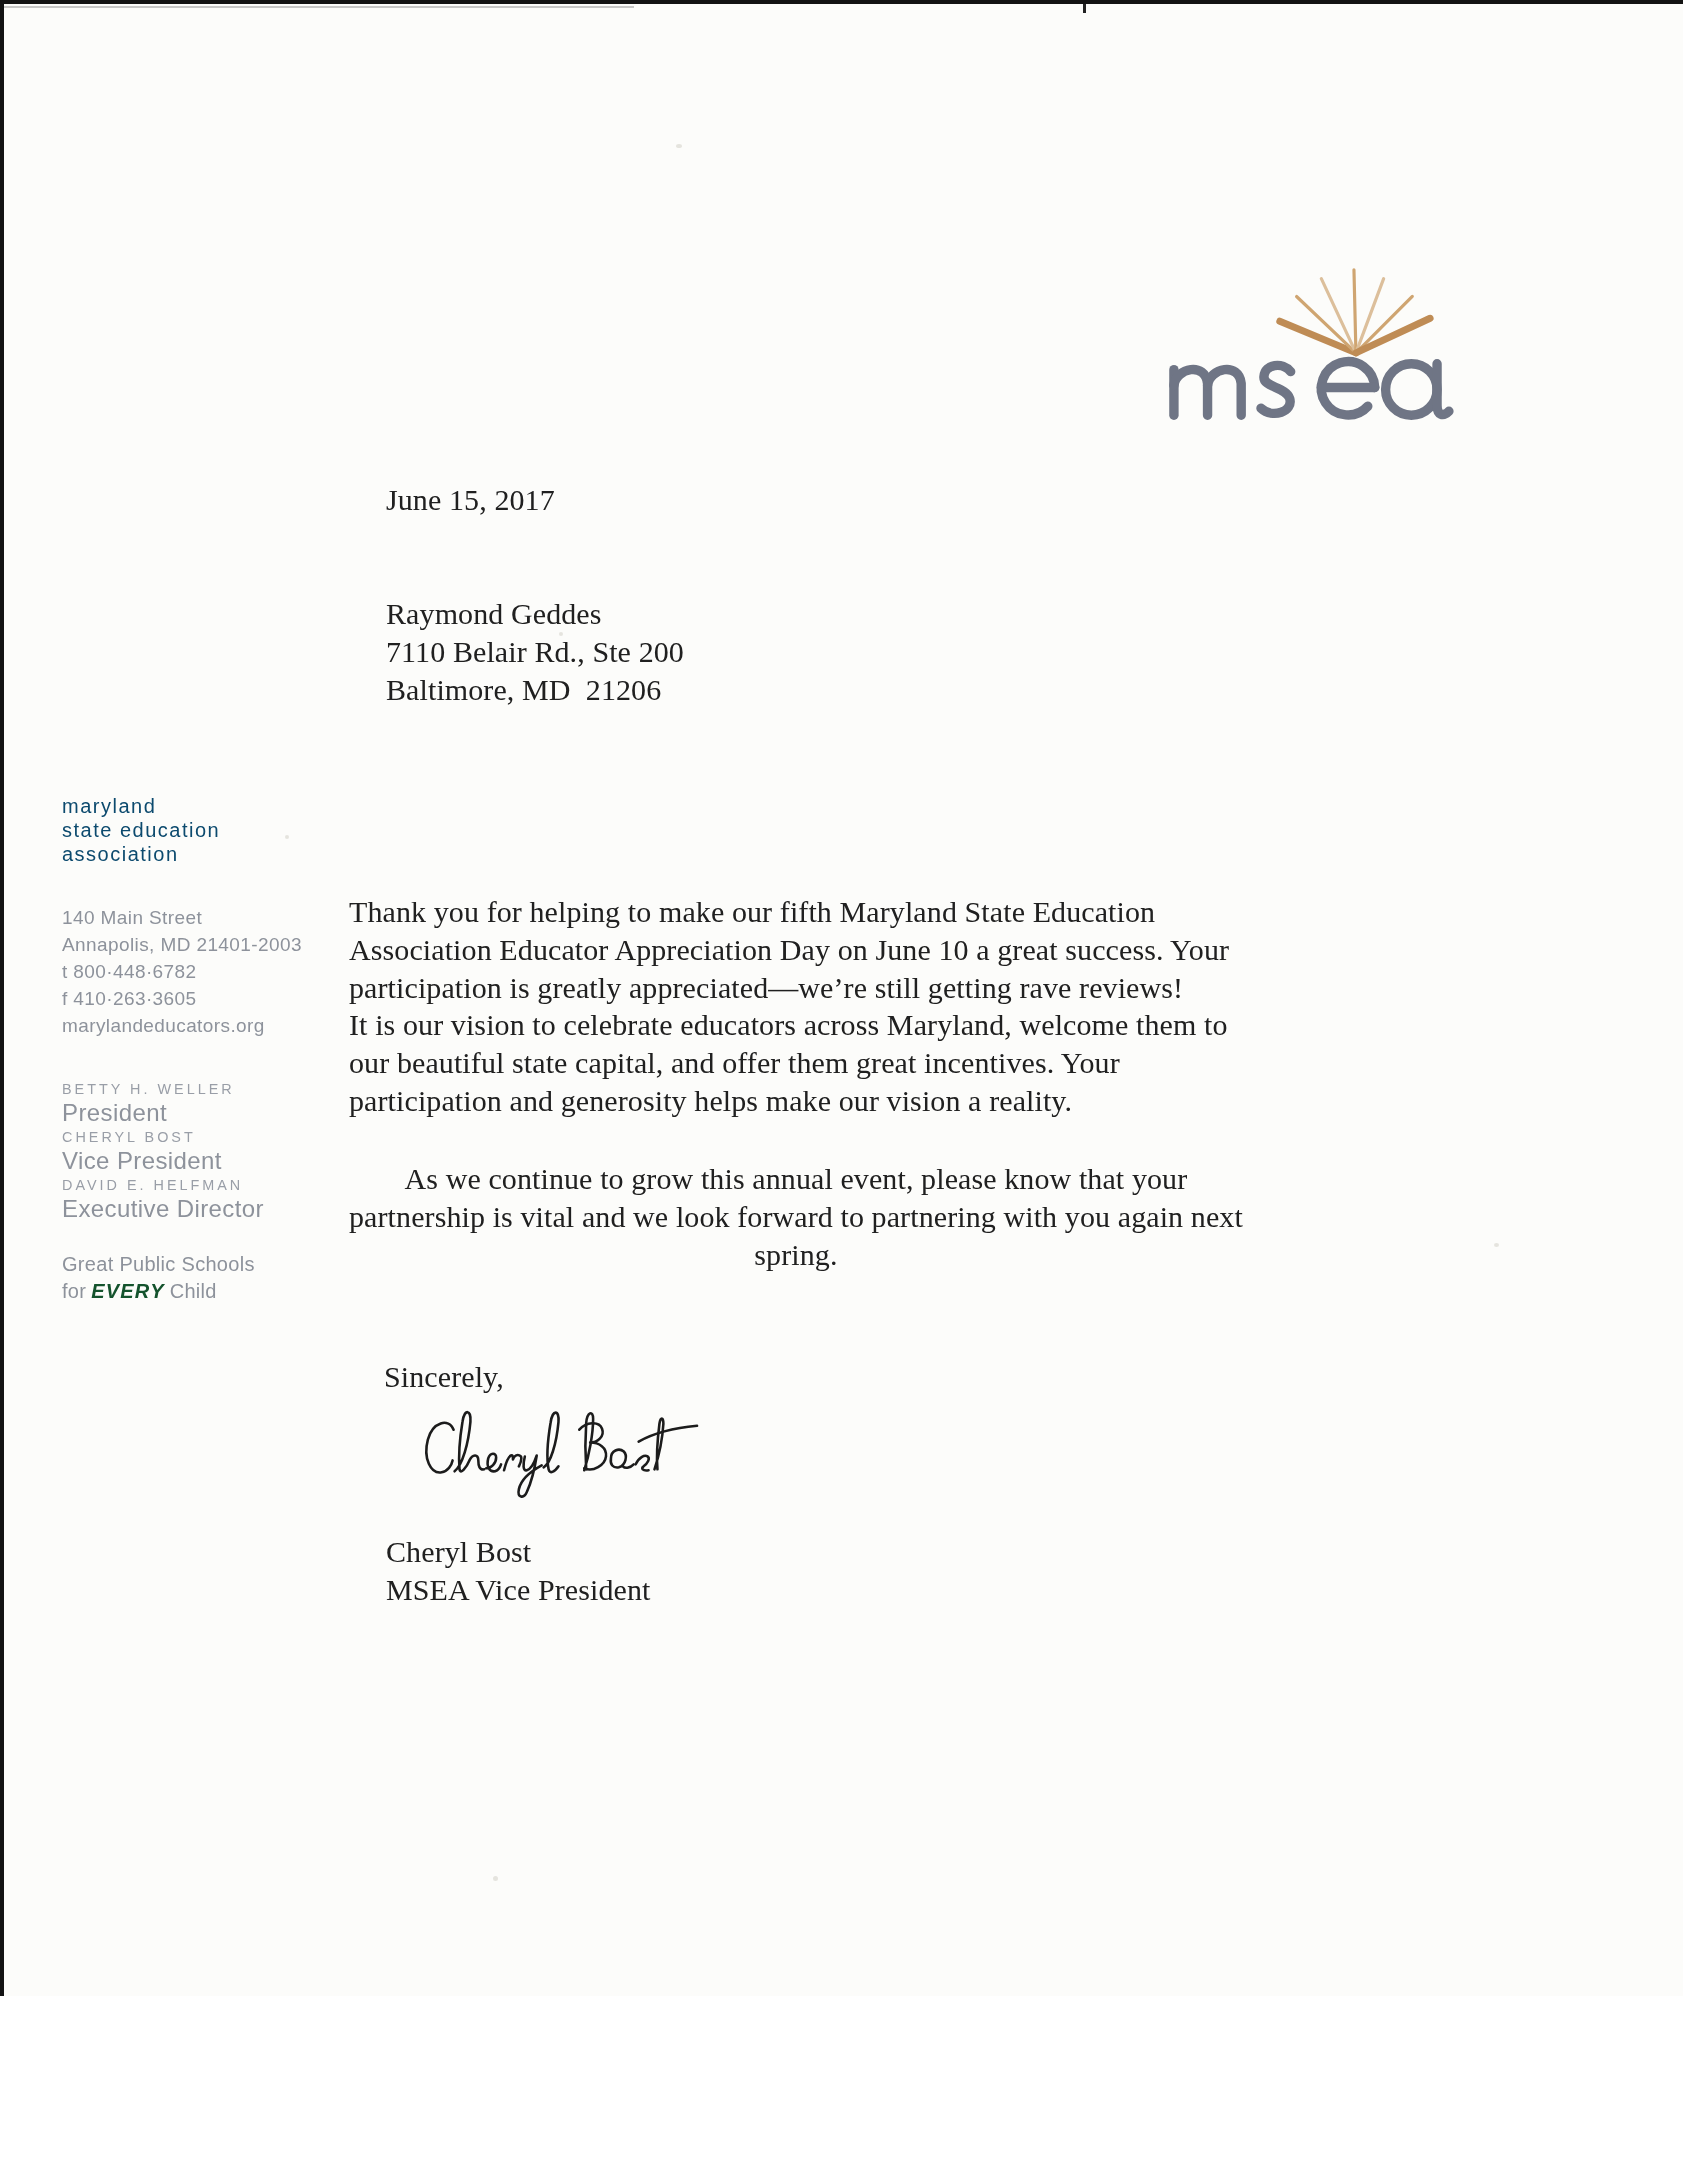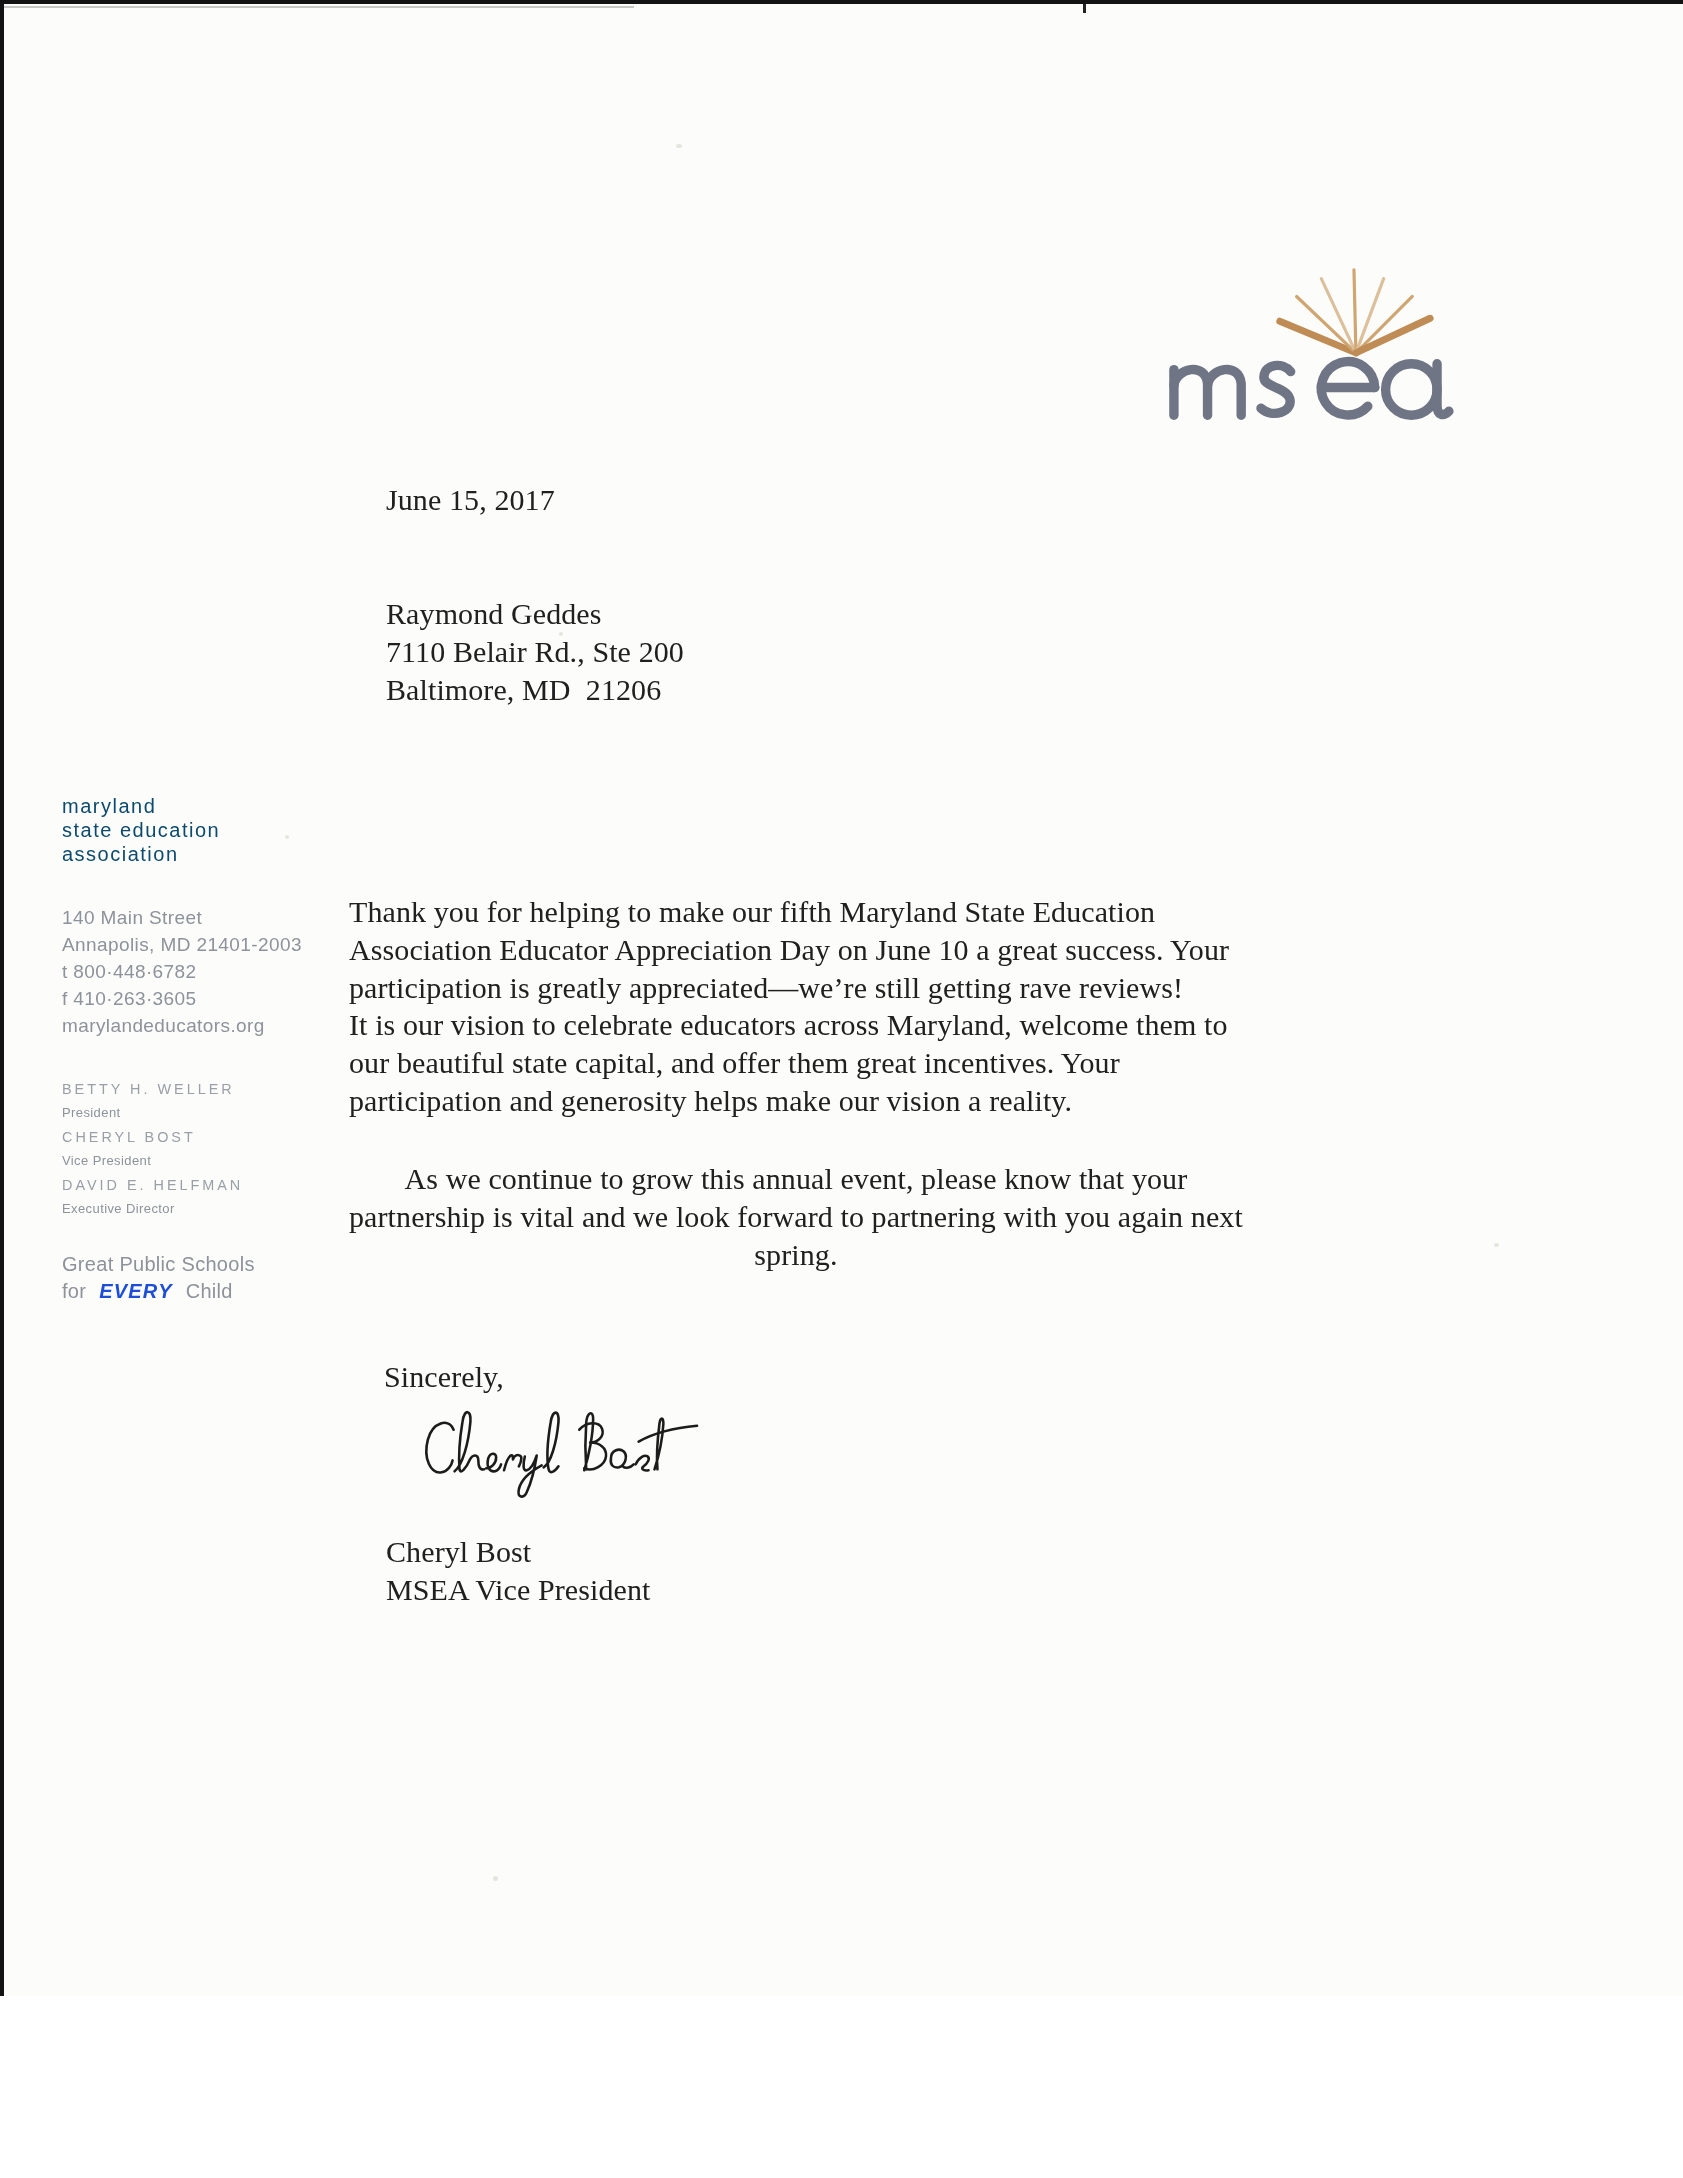--- a/index.html
+++ b/index.html
@@ -31,23 +31,23 @@
   .signer { left:386px; top:1533px; }
 
   .signature-svg { position:absolute; left:414px; top:1396px; width:287px; height:109px; }
 
   
   .sidebar { position:absolute; left:62px; top:0; width:297px; font-family:"Liberation Sans", sans-serif; }
   .org-heading { position:absolute; left:0; top:794px; width:257px; color:#0c4a6e; font-size:20px; line-height:24px; letter-spacing:1.5px; }
   .contact { position:absolute; left:0; top:904px; width:277px; color:#8d929b; font-size:19px; line-height:27px; letter-spacing:0.4px; }
   .officers { position:absolute; left:0; top:1077px; width:277px; }
   .officer-name { display:block; white-space:pre; color:#999ea7; font-size:14.4px; line-height:24px; letter-spacing:3px; }
-  .officer-title { display:block; white-space:pre; color:#8d929b; font-size:13px; line-height:24px; letter-spacing:0.4px; }
+  .officer-title { display:block; white-space:pre; color:#8d929b; font-size:24px; line-height:24px; letter-spacing:0.4px; }
   .tagline { position:absolute; left:0; top:1251px; width:277px; color:#8d929b; font-size:20px; line-height:27px; letter-spacing:0.3px; }
-  .tag-em { color:#1d4ed8; font-weight:bold; font-style:italic; letter-spacing:1.2px; margin:0 13px; }
+  .tag-em { color:#14532d; font-weight:bold; font-style:italic; letter-spacing:1.2px; margin:0 5px; }
 </style>
 </head>
 <body>
 
 <div class="page">
 
   <div class="scan-top"></div>
   <div class="scan-top-shadow"></div>
   <div class="scan-left"></div>
   <div class="scan-tick"></div>

